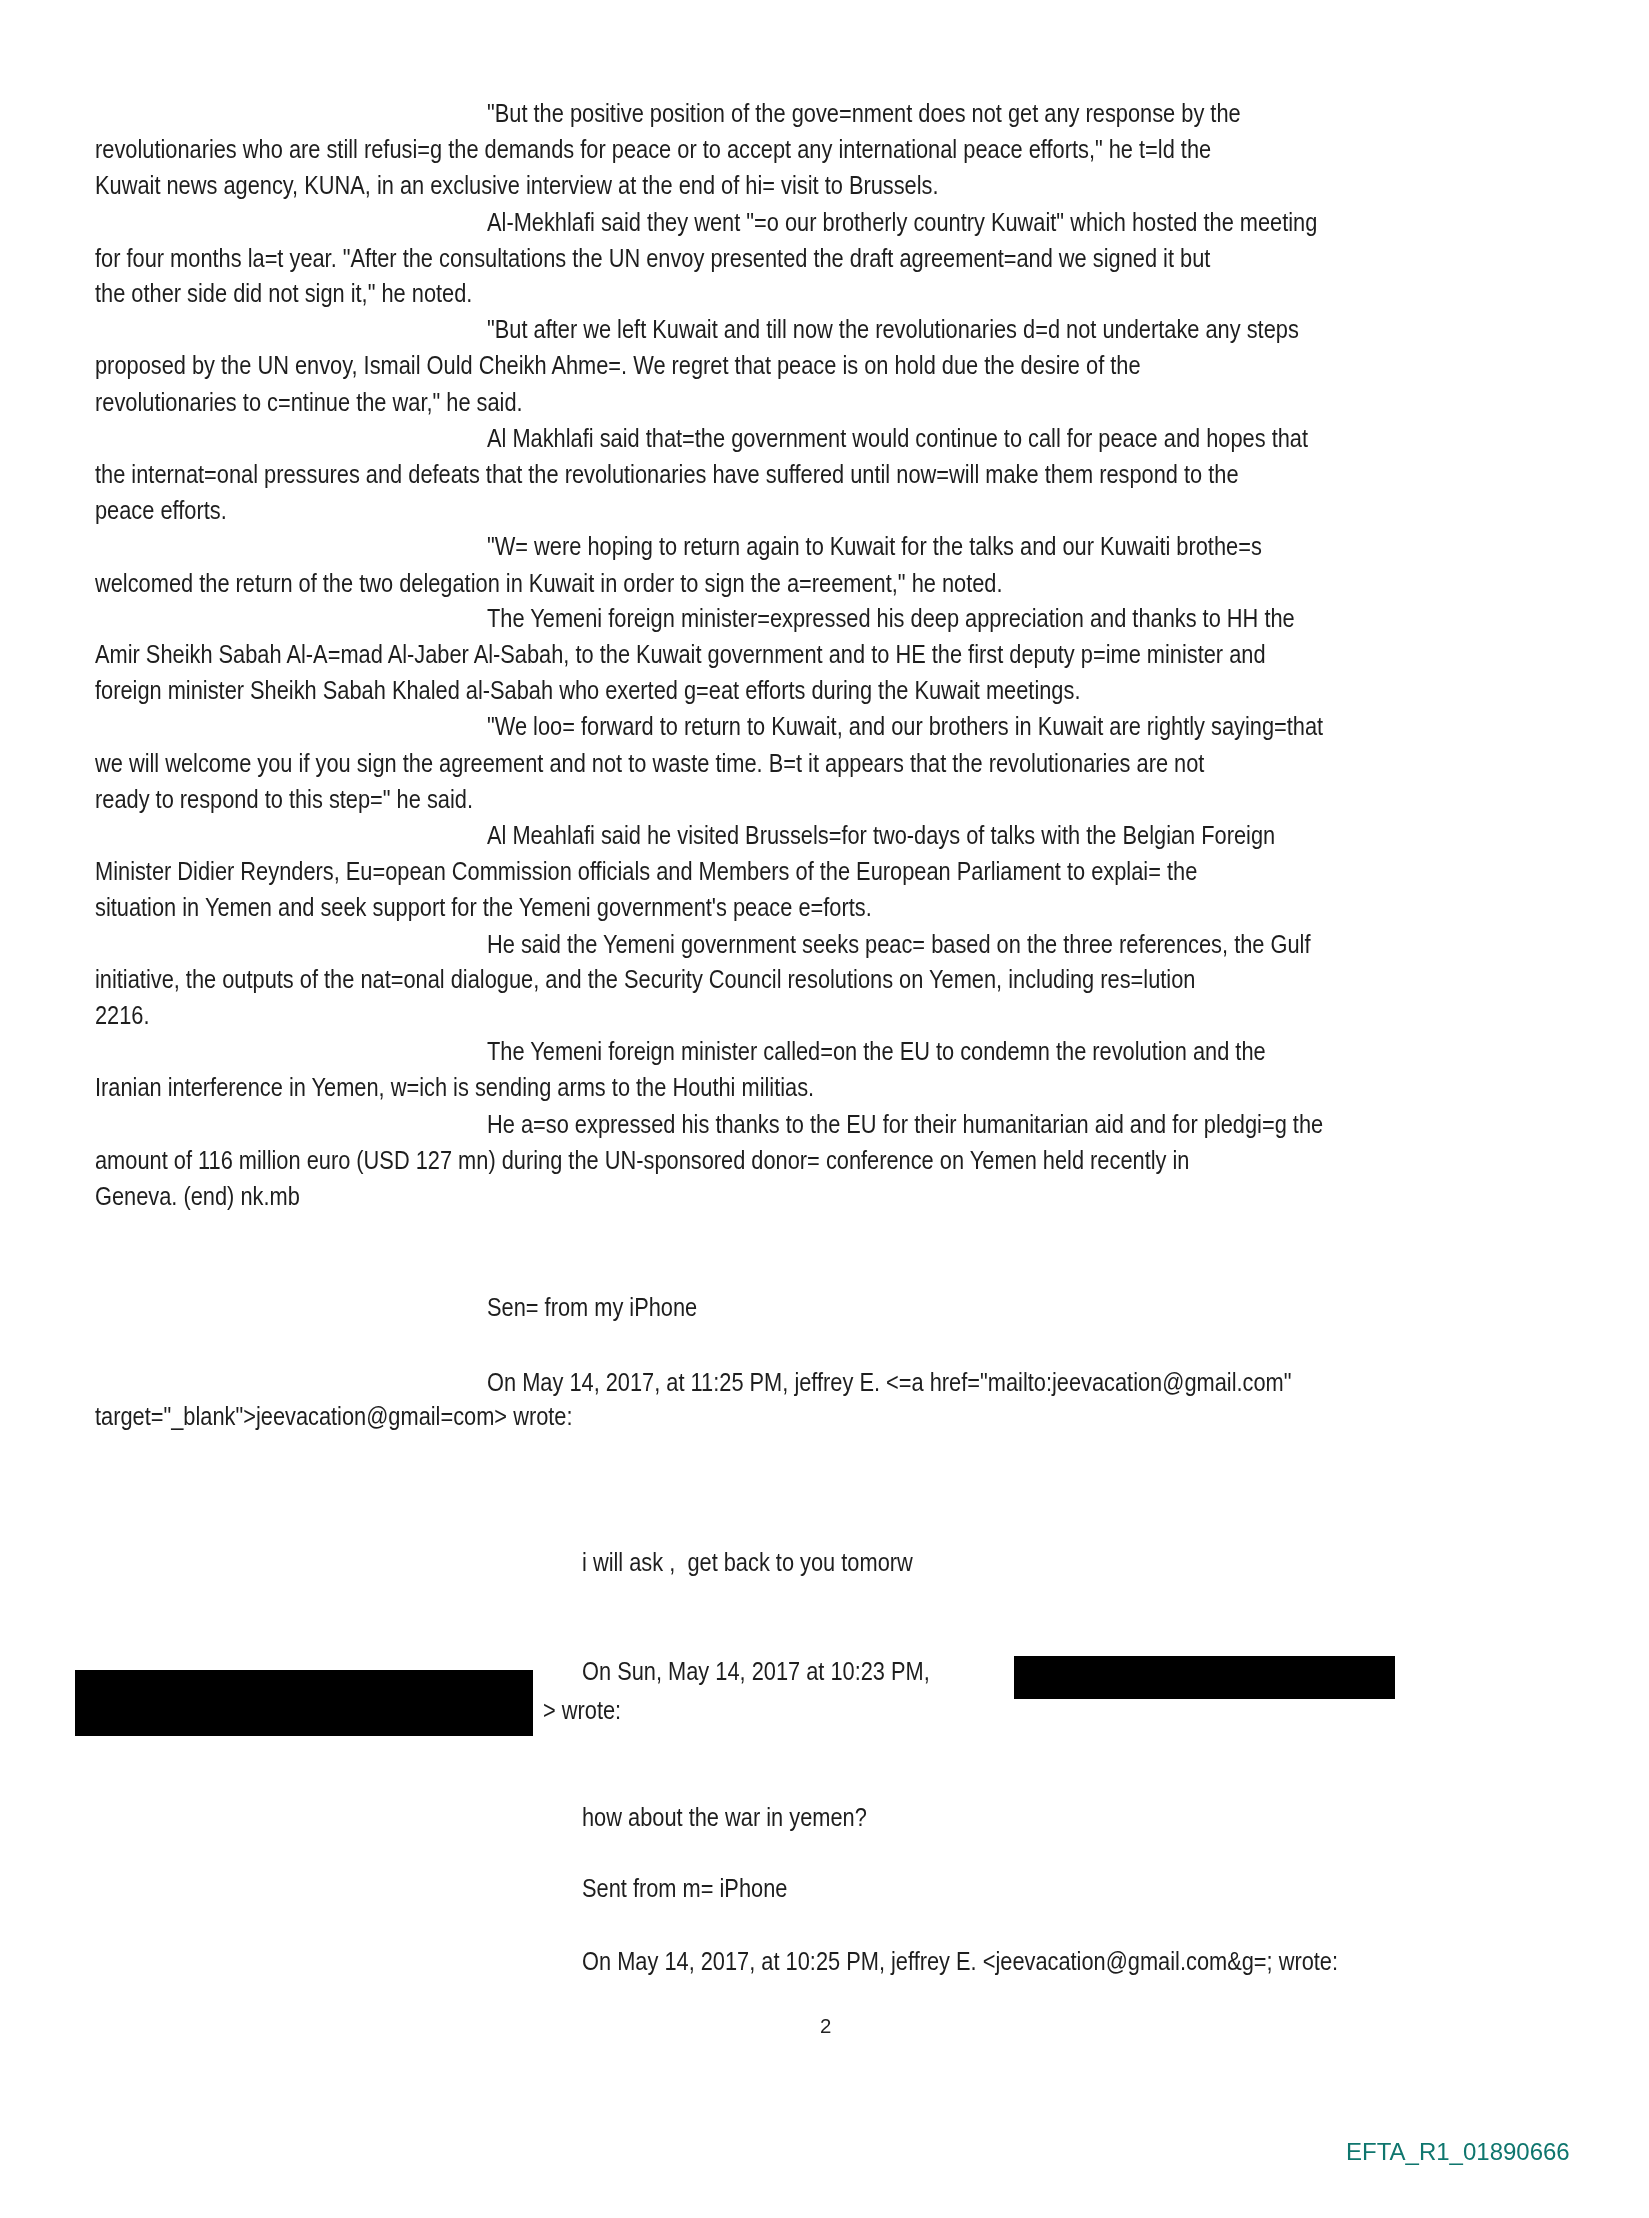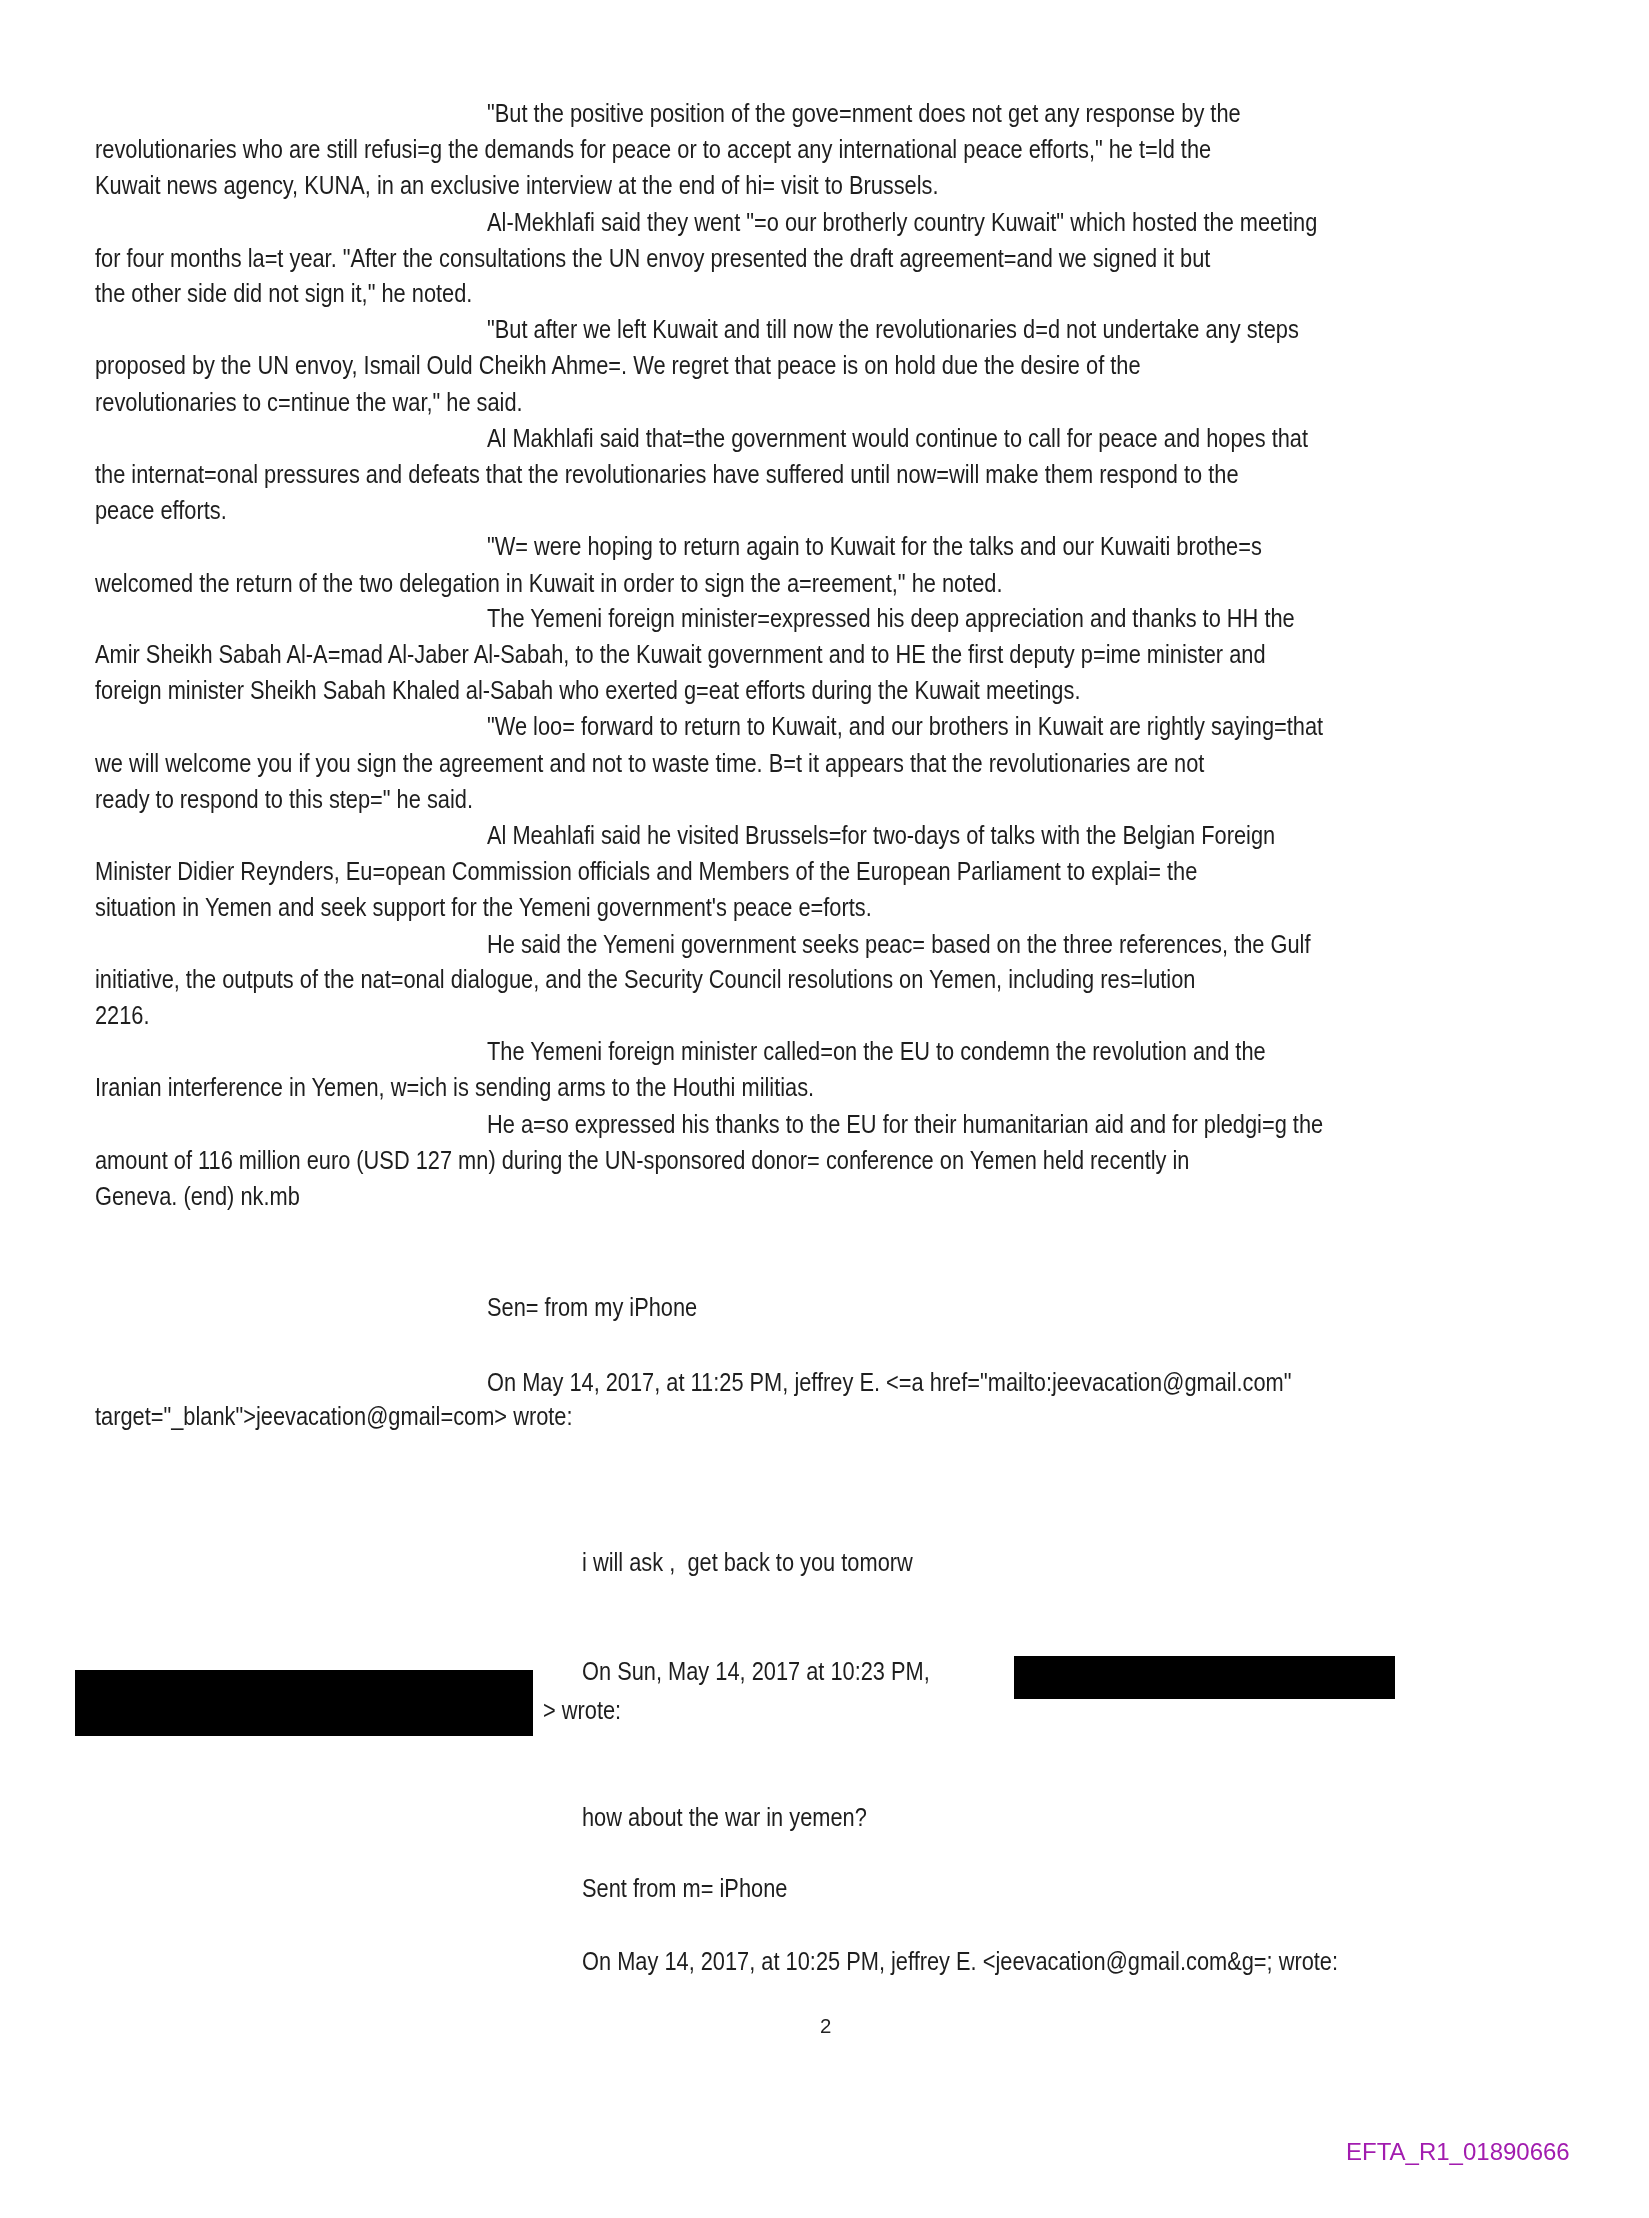--- a/index.html
+++ b/index.html
@@ -15,21 +15,21 @@
     transform-origin: 0 0;
     transform: scaleX(0.872);
   }
   .redact { position: absolute; background: #000000; }
   .pagenum {
     position: absolute; font-family: "Liberation Sans", sans-serif;
     font-size: 20.4px; line-height: 20.4px; color: #222;
   }
   .stamp1 {
     position: absolute; font-family: "Liberation Sans", sans-serif;
-    font-size: 24px; line-height: 24px; color: #a21caf; white-space: pre;
+    font-size: 24px; line-height: 24px; color: #0f766e; white-space: pre;
   }
   .stamp2 {
     position: absolute; font-family: "Liberation Sans", sans-serif;
     font-size: 30px; line-height: 30px; color: #000; white-space: pre;
   }
 </style>
 </head>
 <body>
 
 <div class="page">

